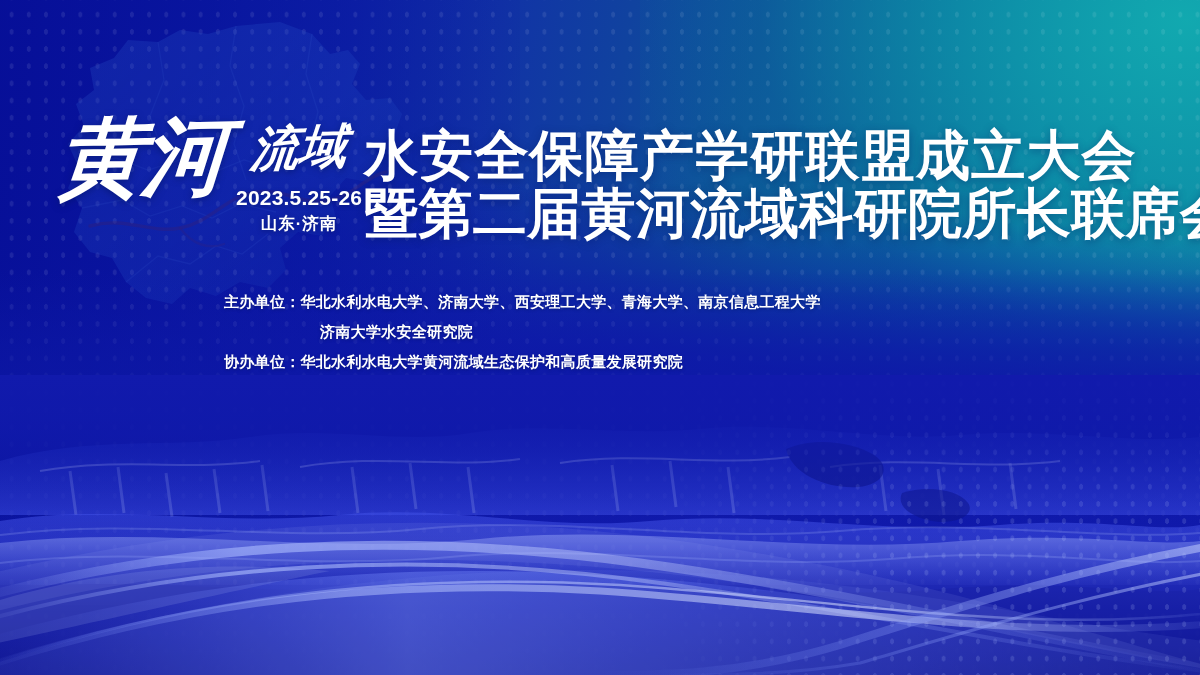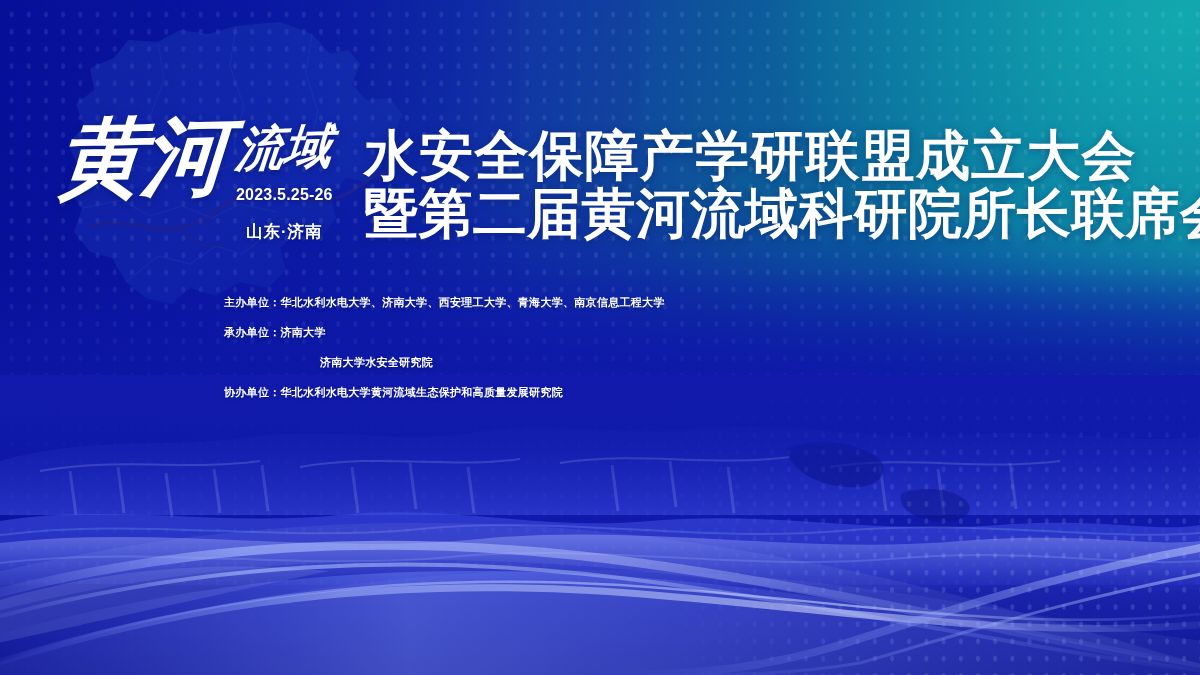--- a/index.html
+++ b/index.html
@@ -173,29 +173,29 @@
     font-size: 48px;
     line-height: 1;
     color: #ffffff;
     letter-spacing: 0px;
     transform: skewX(-7deg) rotate(-2deg);
     text-shadow: 0 2px 6px rgba(0,20,90,0.5);
     white-space: nowrap;
   }
   .calli-date {
     margin-top: 14px;
-    font-size: 16px;
+    font-size: 21px;
     font-weight: 600;
     color: #ffffff;
     letter-spacing: 0.2px;
     white-space: nowrap;
     text-shadow: 0 1px 4px rgba(0,20,90,0.55);
   }
   .calli-place {
-    margin-top: 17px;
+    margin-top: 3px;
     font-size: 16.5px;
     font-weight: 600;
     color: #ffffff;
     letter-spacing: 1px;
     white-space: nowrap;
     text-shadow: 0 1px 4px rgba(0,20,90,0.55);
   }
 
   
   .heading {
@@ -212,21 +212,21 @@
     text-shadow: 0 2px 8px rgba(0,25,95,0.42);
   }
   .heading-line.l2 { letter-spacing: 0.4px; }
 
   
   .orgs {
     position: absolute;
     left: 224px; top: 287px;
   }
   .org-line {
-    font-size: 11px;
+    font-size: 15px;
     font-weight: 600;
     color: #ffffff;
     line-height: 30px;
     white-space: nowrap;
     letter-spacing: 0.3px;
     text-shadow: 0 1px 3px rgba(0,20,90,0.5);
   }
   .org-line.indent { padding-left: 96px; }
 </style>
 </head>
@@ -406,23 +406,20 @@
 
     <div class="heading">
       <div class="heading-line l1">水安全保障产学研联盟成立大会</div>
       <div class="heading-line l2">暨第二届黄河流域科研院所长联席会议</div>
     </div>
 
     <div class="orgs">
       <div class="org-line">
         <span>主办单位：</span><span>华北水利水电大学、济南大学、西安理工大学、青海大学、南京信息工程大学</span>
       </div>
-      <div class="org-line">
-        <span>承办单位：</span><span>济南大学</span>
-      </div>
       <div class="org-line indent">
         <span>济南大学水安全研究院</span>
       </div>
       <div class="org-line">
         <span>协办单位：</span><span>华北水利水电大学黄河流域生态保护和高质量发展研究院</span>
       </div>
     </div>
 
   </div>
 </div>

